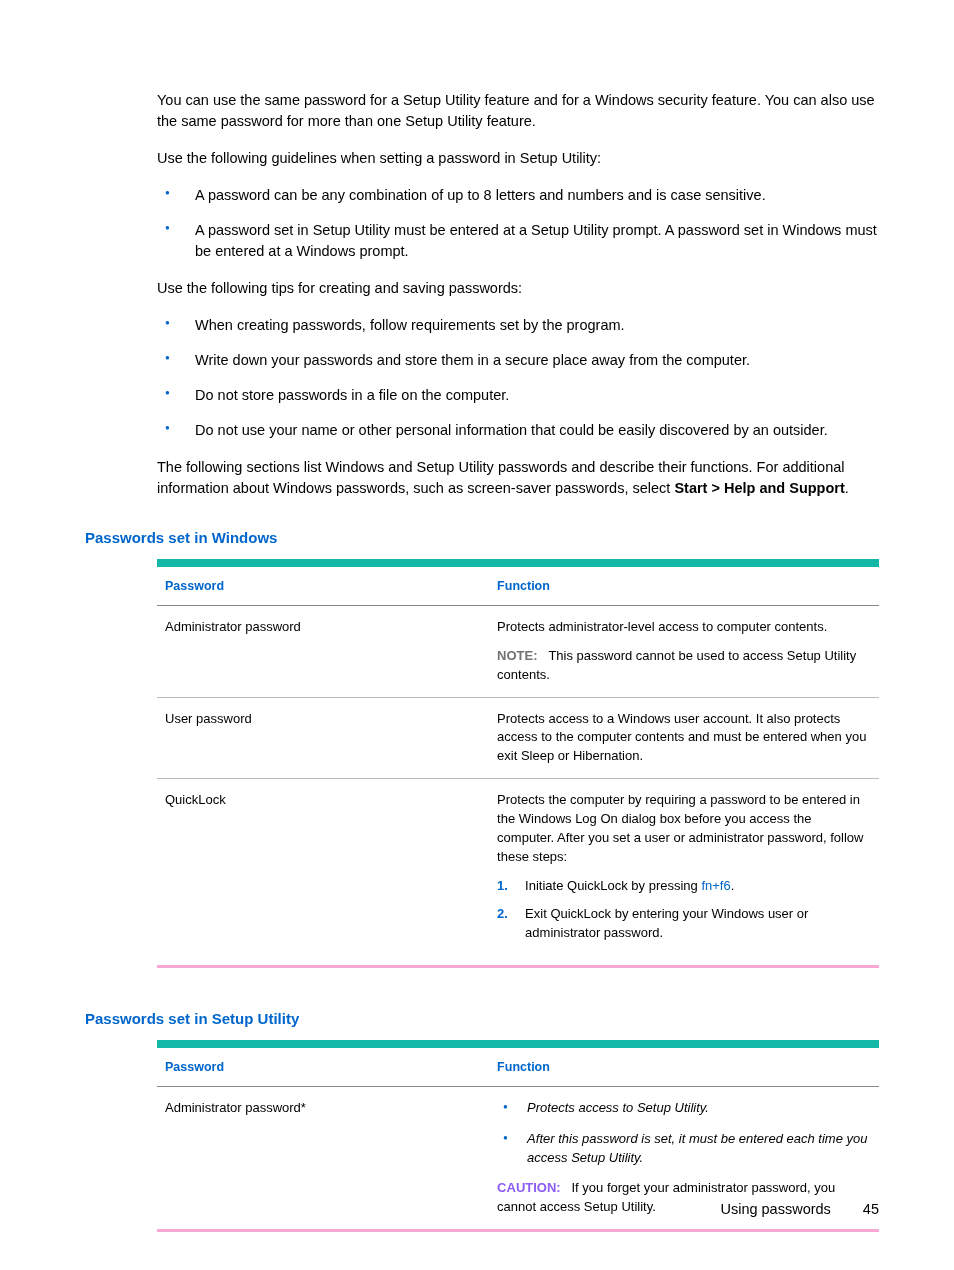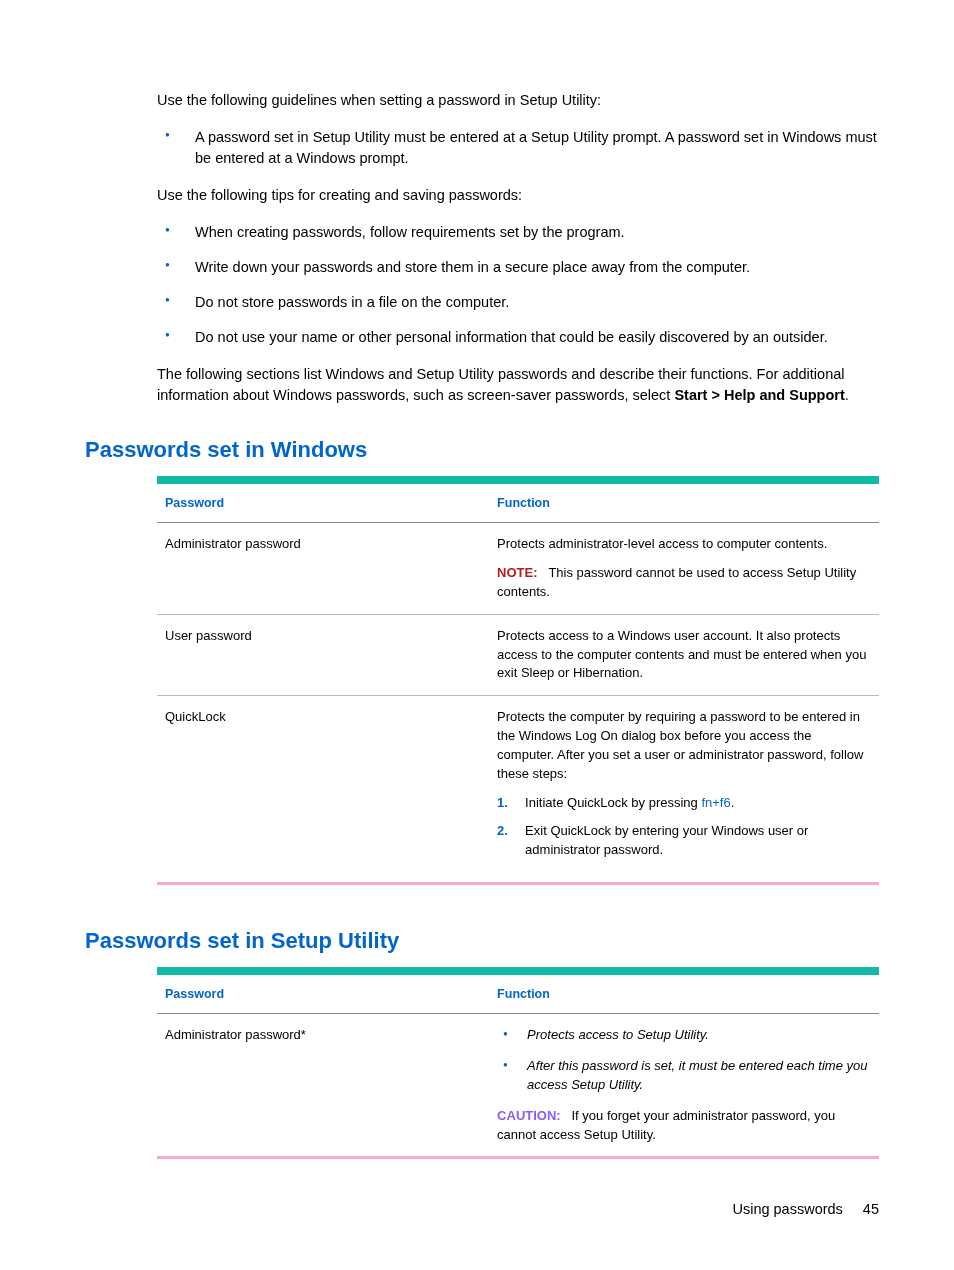--- a/index.html
+++ b/index.html
@@ -31,55 +31,57 @@
   ul.inner-bullets > li::before {
     content: "●";
     position: absolute;
     left: 6px;
     top: 2px;
     color: #0066cc;
     font-size: 8px;
   }
   h2.section {
     color: #0066cc;
-    font-size: 22px;
+    font-size: 15px;
     font-weight: bold;
     margin: 28px 0 10px 0;
   }
   .tablewrap { margin-left: 72px; }
   table { width: 100%; border-collapse: collapse; font-size: 13px; }
   table thead tr { border-top: 8px solid #14b8a6; border-bottom: 1px solid #888; }
   table thead th { text-align: left; padding: 10px 8px; color: #0066cc; font-weight: bold; font-size: 12.5px; }
   table tbody tr { border-bottom: 1px solid #bbb; }
   table tbody tr:last-child { border-bottom: 3px solid #f9a8d4; }
   table tbody td { padding: 12px 8px; vertical-align: top; line-height: 1.45; }
   table tbody td:first-child { width: 46%; }
-  .note-label { color: #b91c1c; font-weight: bold; }
+  .note-label { color: #737373; font-weight: bold; }
   .caution-label { color: #8b5cf6; font-weight: bold; }
   .key-combo { color: #0066cc; }
   ol.steps { list-style: none; margin: 10px 0 0 0; padding: 0; }
   ol.steps li { position: relative; padding-left: 28px; margin-bottom: 10px; }
   ol.steps li .num { position: absolute; left: 0; top: 0; color: #0066cc; font-weight: bold; }
   b { font-weight: bold; }
   .footer {
     position: absolute;
     bottom: 50px;
     right: 75px;
     font-size: 14.5px;
   }
-  .footer .pg { margin-left: 20px; }
+  .footer .pg { margin-left: 32px; }
 </style>
 </head>
 <body>
 
 <div class="content">
 
+  <p class="para">You can use the same password for a Setup Utility feature and for a Windows security feature. You can also use the same password for more than one Setup Utility feature.</p>
   <p class="para">Use the following guidelines when setting a password in Setup Utility:</p>
 
   <ul class="bullets">
+    <li>A password can be any combination of up to 8 letters and numbers and is case sensitive.</li>
     <li>A password set in Setup Utility must be entered at a Setup Utility prompt. A password set in Windows must be entered at a Windows prompt.</li>
   </ul>
 
   <p class="para">Use the following tips for creating and saving passwords:</p>
 
   <ul class="bullets">
     <li>When creating passwords, follow requirements set by the program.</li>
     <li>Write down your passwords and store them in a secure place away from the computer.</li>
     <li>Do not store passwords in a file on the computer.</li>
     <li>Do not use your name or other personal information that could be easily discovered by an outsider.</li>

